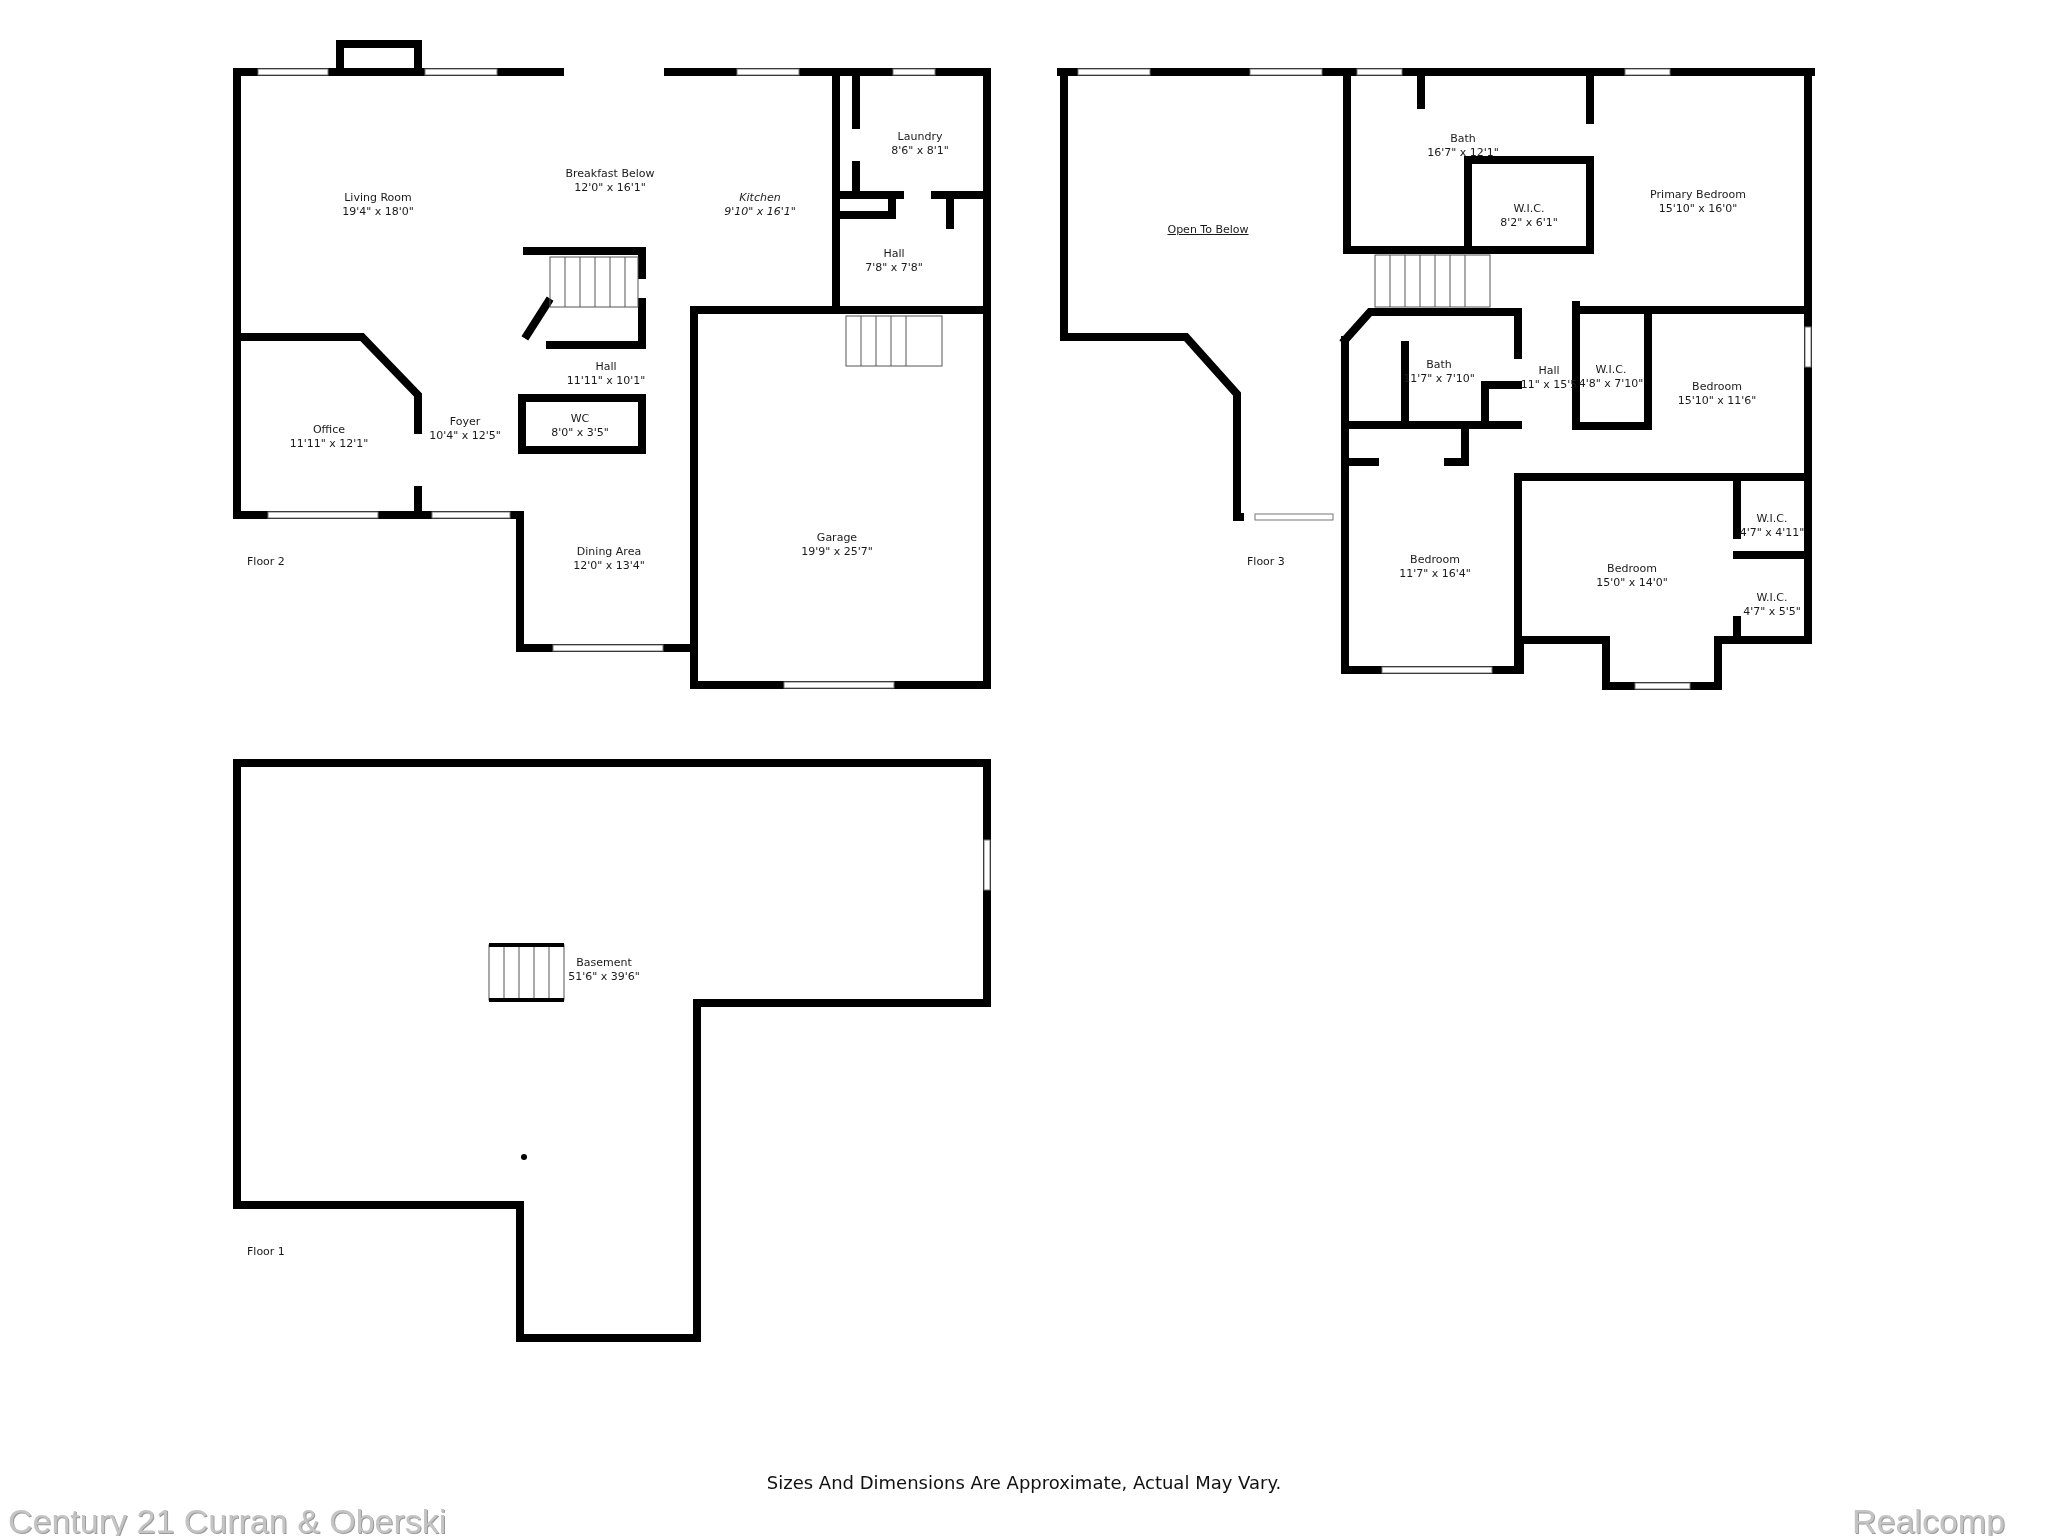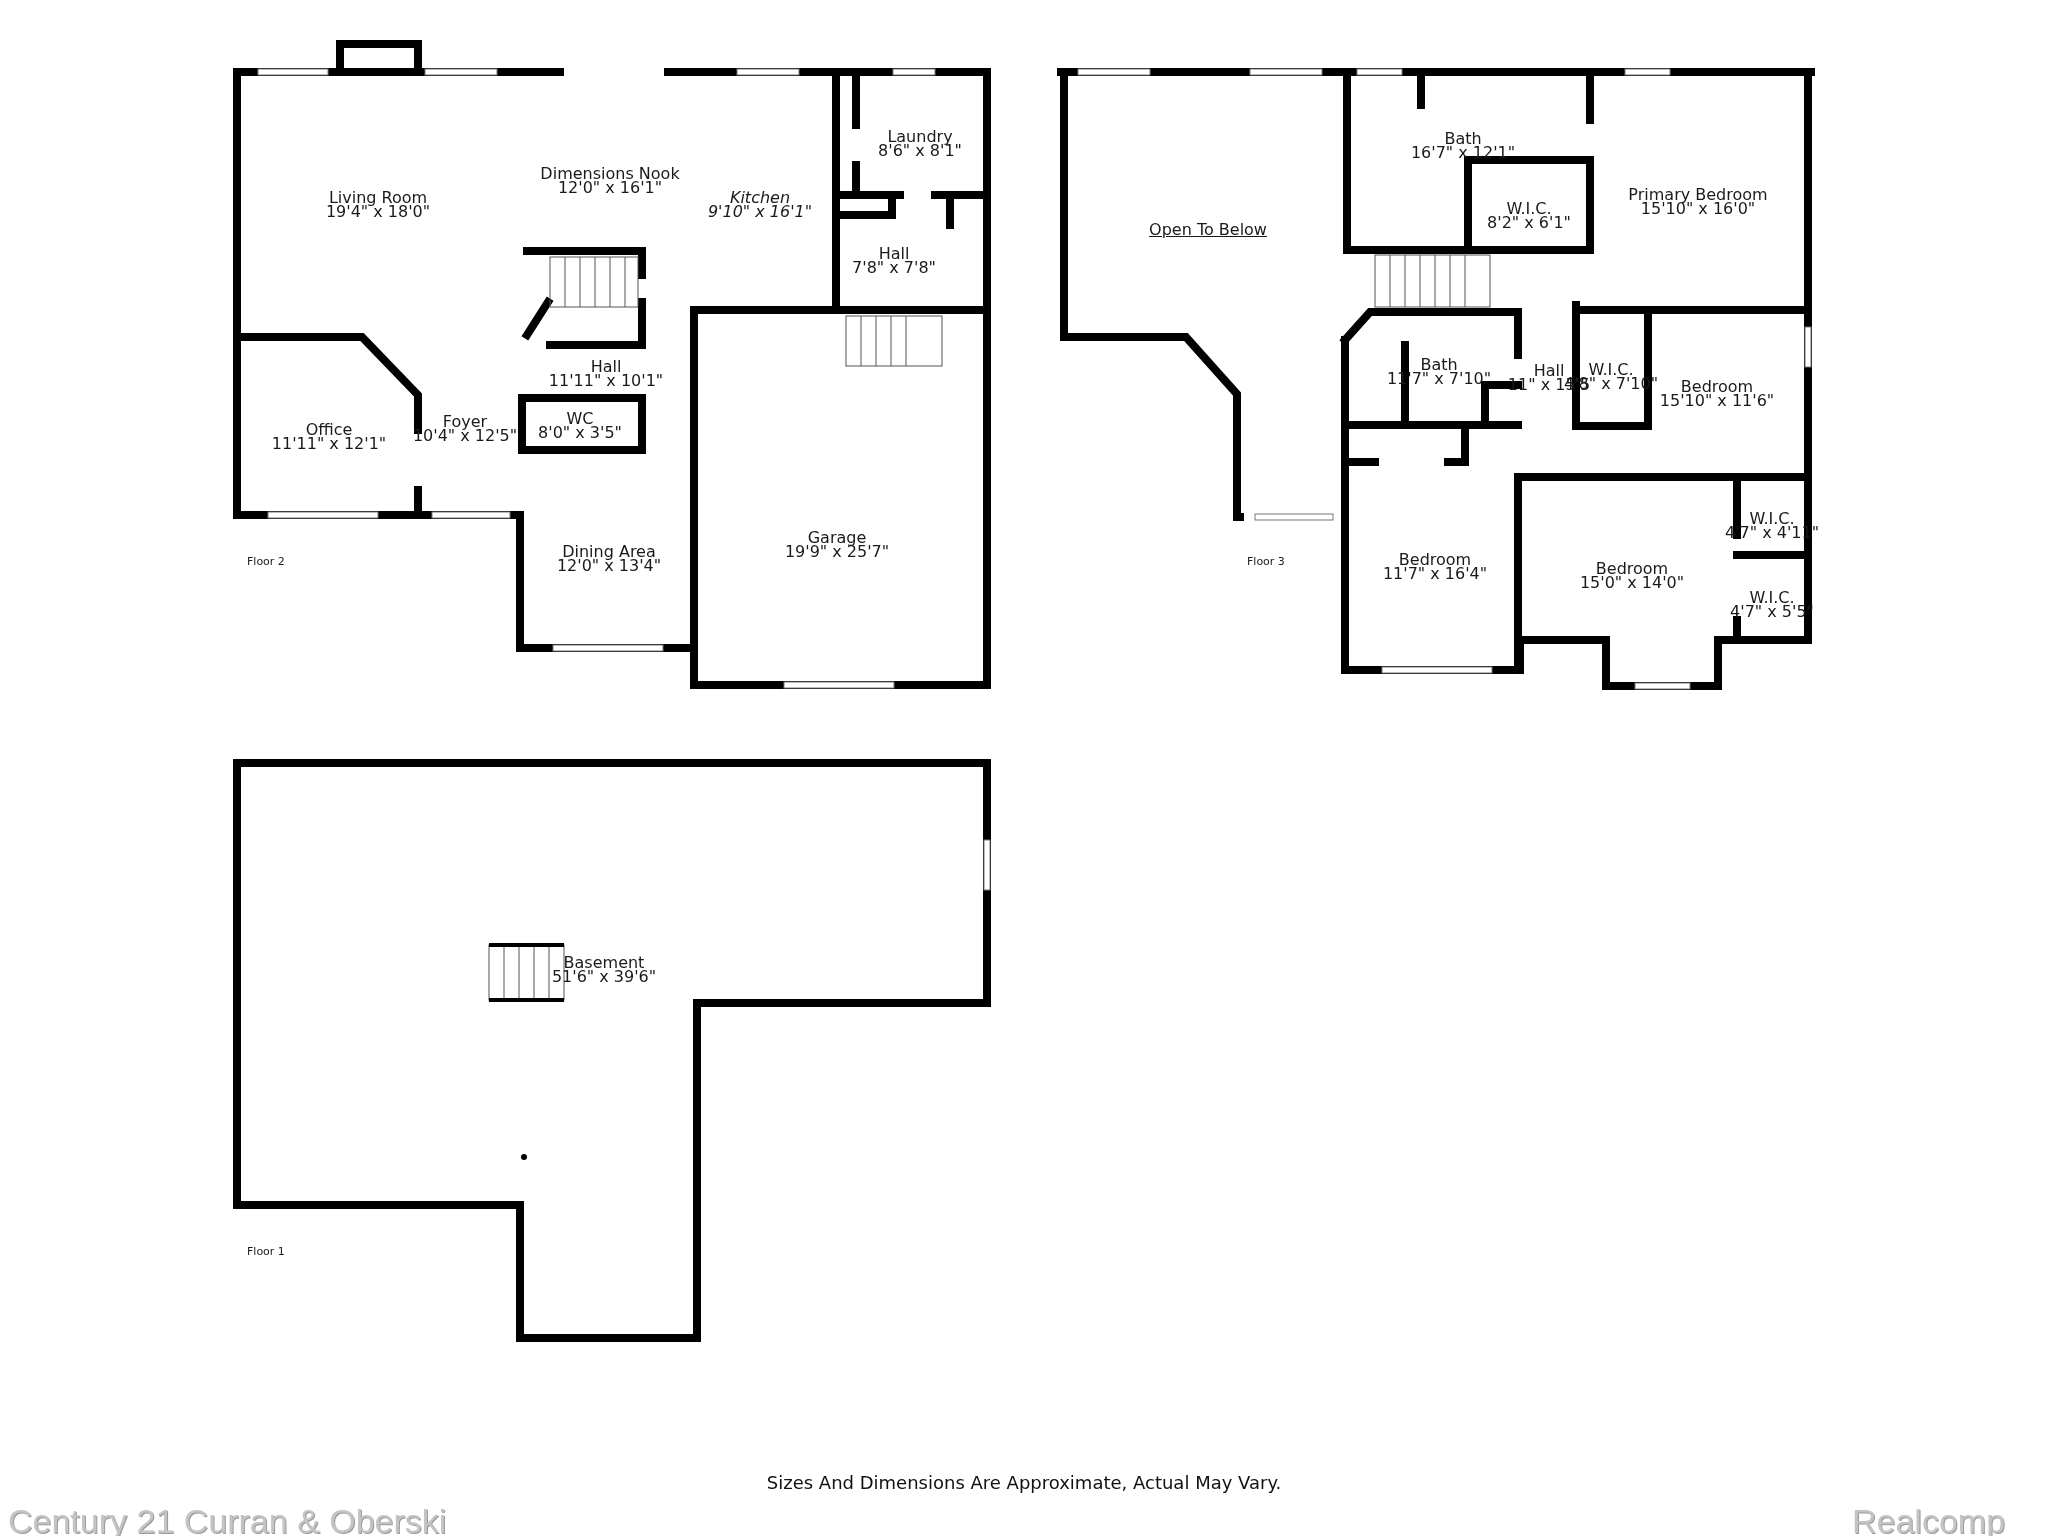--- a/index.html
+++ b/index.html
@@ -1,19 +1,19 @@
 <!DOCTYPE html>
 <html><head>
 <meta charset="utf-8">
 <style>
   html, body { margin: 0; padding: 0; background: #ffffff; }
   body { width: 2048px; height: 1536px; position: relative; overflow: hidden;
          font-family: "DejaVu Sans", sans-serif; color: #111; }
   svg.plan { position: absolute; left: 0; top: 0; }
-  .room-label { position: absolute; text-align: center; font-size: 16px; line-height: 14px;
+  .room-label { position: absolute; text-align: center; font-size: 11px; line-height: 14px;
                 transform: translate(-50%, -50%); white-space: nowrap; color: #1a1a1a; }
   .room-label .dim { display: block; }
   .floor-label { position: absolute; font-size: 11px; color: #1a1a1a; margin-left: 6px; }
   .disclaimer { position: absolute; left: 0; width: 2048px; top: 1472px; text-align: center;
                 font-size: 18px; color: #111; }
   .watermark { position: absolute; font-family: "Liberation Sans", sans-serif; font-size: 34px;
                color: #c4c4c4; letter-spacing: 0px;
                text-shadow: 1px 1px 0 #9a9a9a; margin-top: 12px; }
 </style>
 </head>
@@ -150,21 +150,21 @@
     <line x1="489" y1="1000" x2="564" y2="1000"></line>
   </g>
   <circle cx="524" cy="1157" r="3" fill="#000"></circle>
 </svg>
 
 <div class="room-label" style="left:378px; top:205px;">
   <span>Living Room</span>
   <span class="dim">19'4" x 18'0"</span>
 </div>
 <div class="room-label" style="left:610px; top:181px;">
-  <span>Dimensions Nook</span>
+  <span>Breakfast Below</span>
   <span class="dim">12'0" x 16'1"</span>
 </div>
 <div class="room-label" style="left:760px; top:205px;font-style:italic;">
   <span>Kitchen</span>
   <span class="dim">9'10" x 16'1"</span>
 </div>
 <div class="room-label" style="left:920px; top:144px;">
   <span>Laundry</span>
   <span class="dim">8'6" x 8'1"</span>
 </div>

